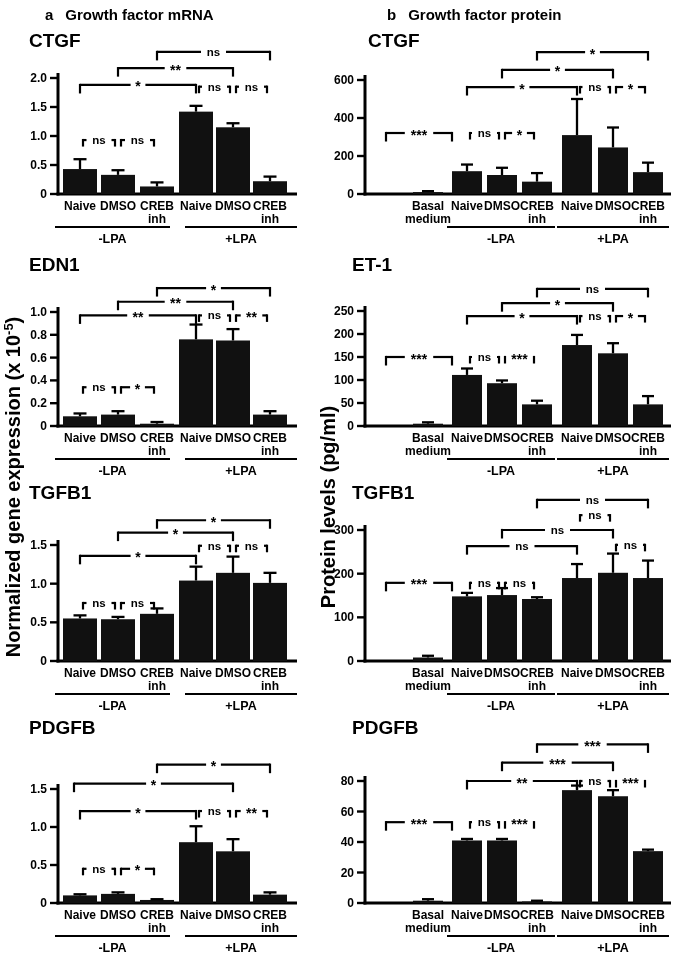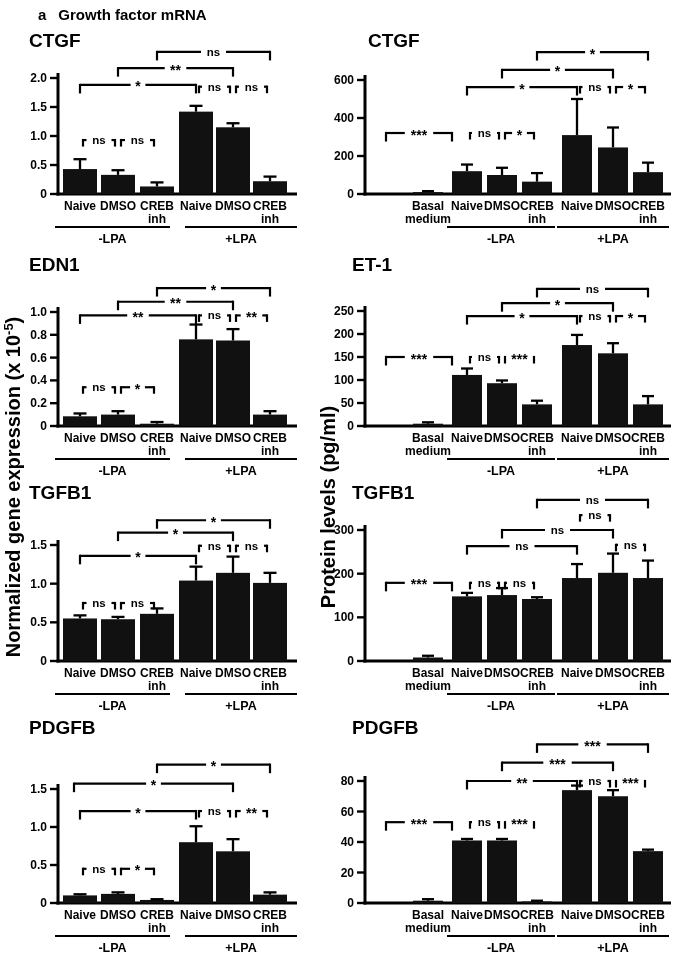--- a/index.html
+++ b/index.html
@@ -1,20 +1,20 @@
 <!DOCTYPE html>
 <html><head>
 <meta charset="utf-8">
 <style>
   html,body{margin:0;padding:0;background:#fff;}
   .fig{position:relative;width:685px;height:956px;background:#fff;overflow:hidden;
        font-family:"Liberation Sans",sans-serif;color:#000;}
   .fig svg{position:absolute;left:0;top:0;}
   svg text{font-family:"Liberation Sans",sans-serif;fill:#000;font-weight:700;}
-  .hdr{position:absolute;top:6px;font-weight:700;font-size:15px;white-space:nowrap;}
+  .hdr{position:absolute;top:6px;font-weight:700;font-size:15px;white-space:nowrap;margin-left:7px;}
   .hdr .hletter{display:inline-block;margin-right:12px;}
   .ylab{position:absolute;transform-origin:0 0;transform:rotate(-90deg) translate(-50%,-50%);
         white-space:nowrap;font-weight:700;font-size:20px;}
   .ylab sup{font-size:13px;vertical-align:super;}
 </style>
 </head>
 <body>
 
 <div class="fig">
   <svg id="chart-svg" width="685" height="956" viewBox="0 0 685 956">
@@ -692,20 +692,23 @@
         <line x1="534" y1="821.0749999999999" x2="534" y2="828.675" stroke="#000000" stroke-width="2.2"></line>
         <line x1="505" y1="822.175" x2="505.3" y2="822.175" stroke="#000000" stroke-width="2.2"></line>
         <line x1="533.7" y1="822.175" x2="534" y2="822.175" stroke="#000000" stroke-width="2.2"></line>
         <text x="519.5" y="828.675" font-size="14" text-anchor="middle">***</text>
       </g>
     </svg>
 
   <div class="hdr" style="left:38px">
     <span class="hletter">a</span><span>Growth factor mRNA</span>
   </div>
+  <div class="hdr" style="left:380px">
+    <span class="hletter">b</span><span>Growth factor protein</span>
+  </div>
 
   <div class="ylab" style="left:13px;top:487px">
     <span>Normalized gene expression (x 10</span><sup>-5</sup><span>)</span>
   </div>
   <div class="ylab" style="left:328px;top:507px">
     <span>Protein levels (pg/ml)</span>
   </div>
 </div>
 
 </body></html>

